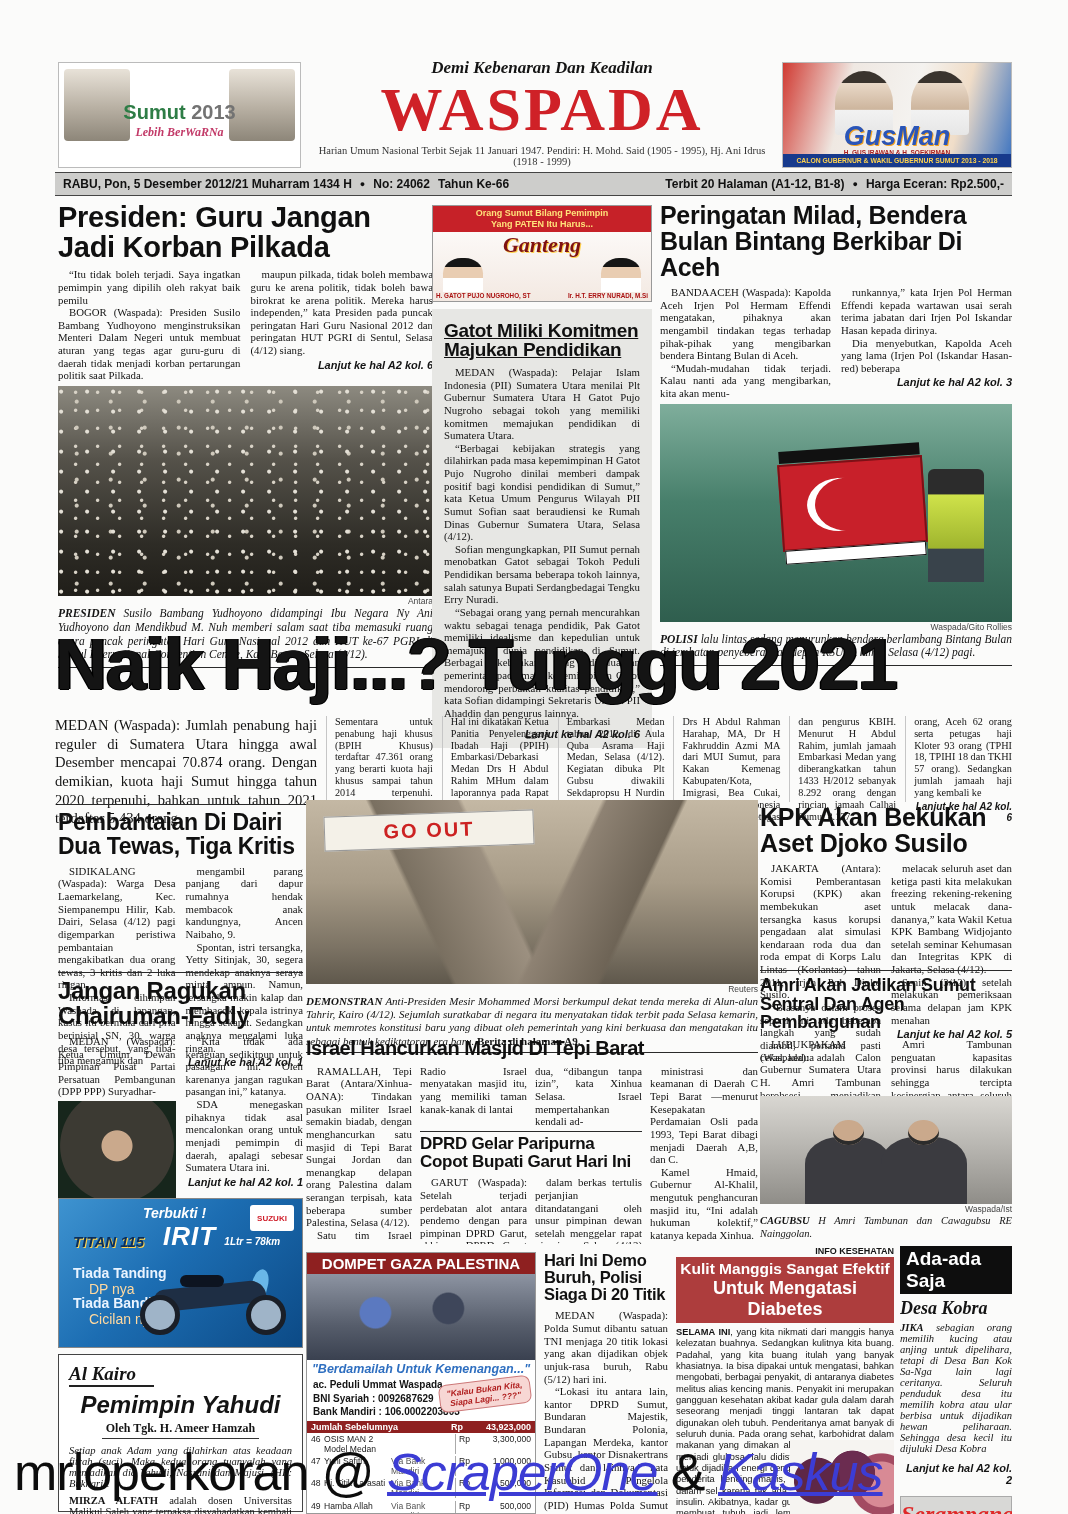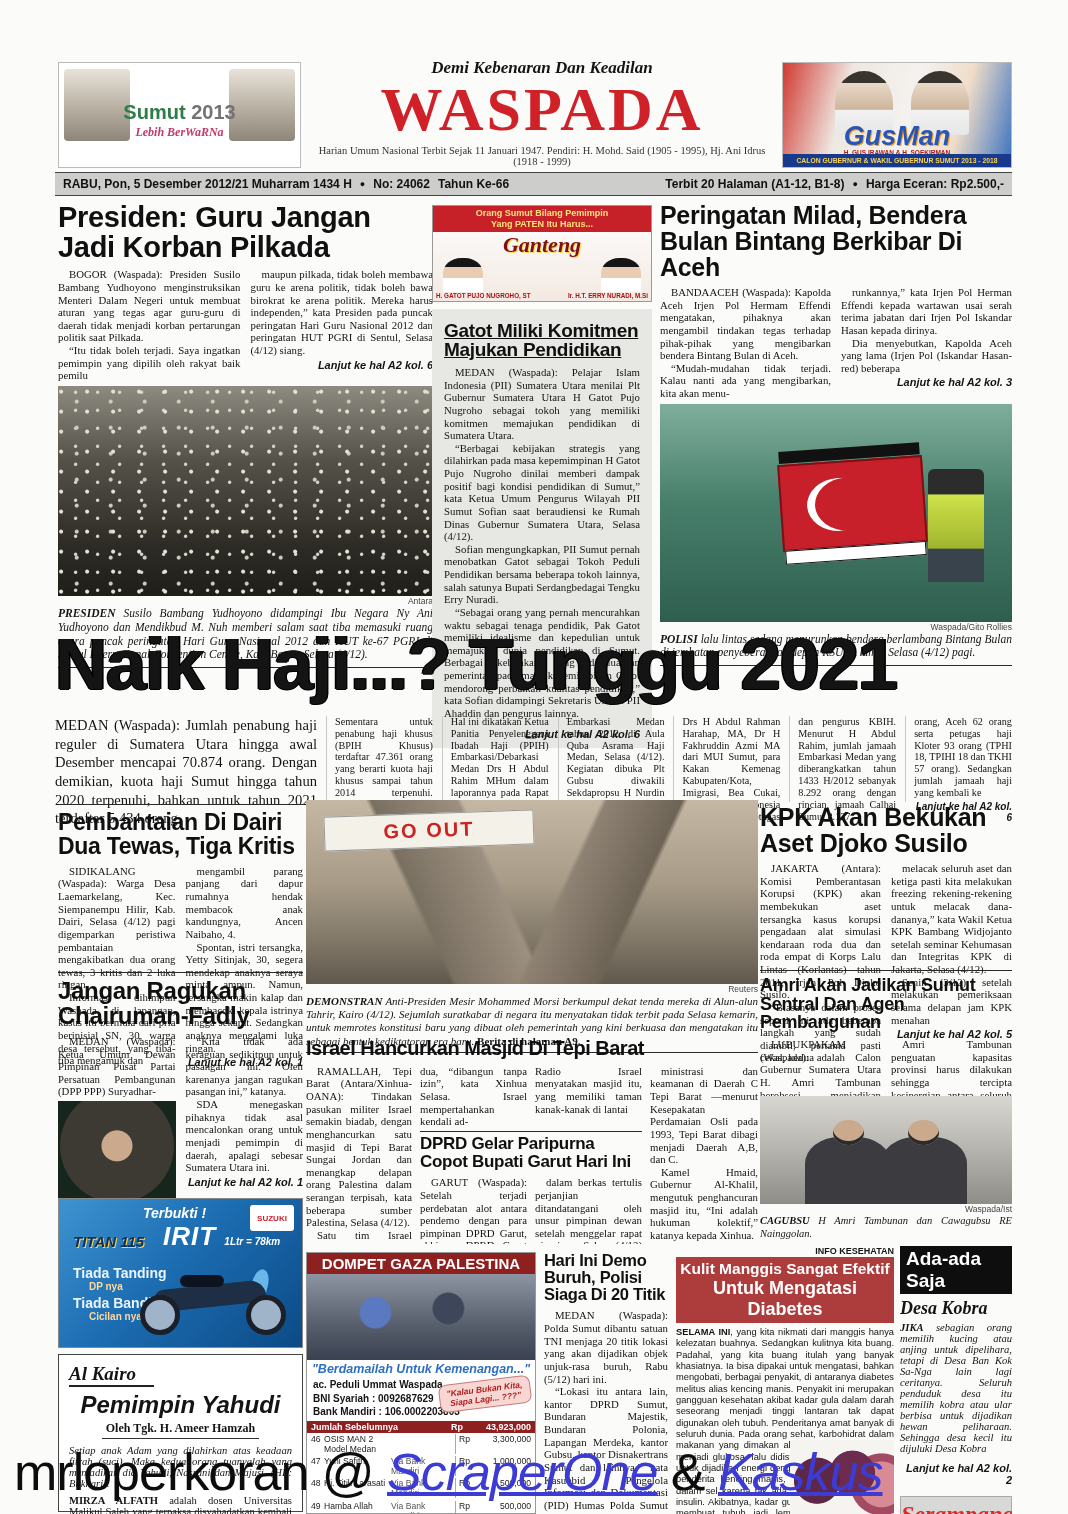--- a/index.html
+++ b/index.html
@@ -85,21 +85,21 @@
   .haji-row{display:flex;gap:9px;}
   .haji-lead{width:262px;font-size:14.6px;line-height:1.28;text-align:justify;}
   .haji-col{flex:1;font-size:10.2px;line-height:1.16;text-align:justify;border-left:1px solid #c6c6c6;padding-left:8px;}
   .haji-col:first-of-type{border-left:none;}
   
   .suzuki{background:linear-gradient(135deg,#3e93d0 0%,#1c6db2 45%,#0c4a86 100%);color:#fff;border:1px solid #888;}
   .sz-terbukti{position:absolute;left:84px;top:6px;font:italic 700 14px "Liberation Sans",sans-serif;}
   .sz-irit{position:absolute;left:104px;top:22px;font:italic 700 26px "Liberation Sans",sans-serif;letter-spacing:1px;}
   .sz-irit small{font-size:10px;letter-spacing:0;}
   .sz-t1{position:absolute;left:14px;top:66px;font:700 14px "Liberation Sans",sans-serif;color:#eaf4ff;}
-  .sz-t1 small,.sz-t2 small{display:block;font-size:10px;font-weight:700;color:#ffd9a0;padding-left:16px;}
+  .sz-t1 small,.sz-t2 small{display:block;font-size:14px;font-weight:400;color:#ffd9a0;padding-left:16px;}
   .sz-t2{position:absolute;left:14px;top:96px;font:700 14px "Liberation Sans",sans-serif;color:#eaf4ff;}
   .sz-logo{position:absolute;right:8px;top:6px;width:44px;height:26px;background:#fff;border-radius:3px;
            display:flex;align-items:center;justify-content:center;font:700 8px "Liberation Sans",sans-serif;color:#d01e2a;}
   .sz-model{position:absolute;left:14px;top:34px;font:italic 900 15px "Liberation Sans",sans-serif;color:#0a2f5c;
             text-shadow:1px 1px 0 #ffd34d;}
   .bike{position:absolute;right:16px;bottom:12px;width:150px;height:62px;}
   .bike .frame{position:absolute;left:18px;top:12px;width:112px;height:22px;background:#1e2e44;border-radius:10px 16px 4px 10px;transform:rotate(-6deg);}
   .bike .seat{position:absolute;left:44px;top:2px;width:44px;height:12px;background:#0d1420;border-radius:6px;}
   .bike .w{position:absolute;bottom:0;width:30px;height:30px;border:5px solid #1a1f28;border-radius:50%;background:#9fb4c8;}
   .bike .w1{left:4px;} .bike .w2{right:0;}
@@ -196,22 +196,22 @@
     <span class="sp"></span>
     <span>Terbit 20  Halaman  (A1-12, B1-8)</span>
     <span class="dot">●</span>
     <span>Harga Eceran:   Rp2.500,-</span>
   </div>
 
   <article class="abs" style="left:58px;top:202px;width:375px;">
     <h2 class="hl" style="font-size:29px;">Presiden: Guru Jangan Jadi Korban Pilkada</h2>
     <div class="cols2">
       <div class="tcol b10">
+          <p>“Itu tidak boleh terjadi. Saya ingatkan pemimpin yang dipilih oleh rakyat baik pemilu</p>
           <p>BOGOR (Waspada): Presiden Susilo Bambang Yudhoyono menginstruksikan Menteri Dalam Negeri untuk membuat aturan yang tegas agar guru-guru di daerah tidak menjadi korban  pertarungan politik saat Pilkada.</p>
-          <p>“Itu tidak boleh terjadi. Saya ingatkan pemimpin yang dipilih oleh rakyat baik pemilu</p>
         </div>
       <div class="tcol b10">
         <div>
             <p>maupun pilkada, tidak boleh membawa guru ke arena politik, tidak boleh bawa birokrat ke arena politik. Mereka harus independen,” kata Presiden pada puncak peringatan Hari Guru Nasional 2012 dan peringatan HUT PGRI di Sentul, Selasa  (4/12) siang.</p>
           </div>
         <div class="more">Lanjut ke hal A2 kol. 6</div>
       </div>
     </div>
     <div class="ph ph-crowd" style="height:210px;margin-top:4px;"></div>
     <div class="credit">Antara</div>
@@ -292,21 +292,21 @@
   <article class="abs" style="left:58px;top:804px;width:245px;">
     <div class="rule" style="margin-bottom:6px;"></div>
     <h2 class="hl" style="font-size:23px;">Pembantaian Di Dairi Dua Tewas, Tiga Kritis</h2>
     <div class="cols2">
       <div class="tcol b10">
           <p>SIDIKALANG (Waspada): Warga Desa Laemarkelang, Kec. Siempanempu Hilir, Kab. Dairi, Selasa (4/12) pagi digemparkan peristiwa pembantaian mengakibatkan dua orang tewas, 3 kritis dan 2 luka ringan.</p>
           <p>Informasi dihimpun Waspada di lapangan, kasus itu bermula dari pria berinisial SN, 30, warga desa tersebut, yang tiba-tiba mengamuk dan</p>
         </div>
       <div class="tcol b10">
         <div>
-            <p>mengambil parang panjang dari dapur rumahnya hendak membacok anak kandungnya, Ancen Naibaho, 4.</p>
+            <p>mengambil parang panjang dari dapur rumahnya hendak membacok anak kandungnya, Ancen Naibaho, 9.</p>
             <p>Spontan, istri tersangka, Yetty Sitinjak, 30, segera mendekap anaknya seraya minta ampun. Namun, tersangka makin kalap dan membacoki kepala istrinya hingga sekarat. Sedangkan anaknya mengalami luka ringan.</p>
           </div>
         <div class="more">Lanjut ke hal A2 kol. 1</div>
       </div>
     </div>
   </article>
 
   <article class="abs" style="left:58px;top:972px;width:245px;">
     <div class="rule" style="margin-bottom:6px;"></div>
     <h2 class="hl" style="font-size:24px;">Jangan Ragukan Chairuman-Fadly</h2>
@@ -366,22 +366,22 @@
 
   <article class="abs" style="left:306px;top:1038px;width:452px;height:206px;overflow:hidden;">
     <h2 class="hl" style="font-size:20px;letter-spacing:-.5px;">Israel Hancurkan Masjid Di Tepi Barat</h2>
     <div style="display:flex;gap:8px;">
       <div class="tcol b10" style="width:106px;flex:none;">
           <p>RAMALLAH, Tepi Barat (Antara/Xinhua-OANA): Tindakan pasukan militer Israel semakin biadab, dengan menghancurkan satu masjid di Tepi Barat Sungai Jordan dan menangkap delapan orang Palestina dalam serangan terpisah, kata beberapa sumber Palestina, Selasa (4/12).</p>
           <p>Satu tim Israel dengan dukungan beberapa kendaraan militer merubuhkan satu-satunya masjid di Desa Mafqarra untuk kedua kali dalam dua tahun, kata warga setempat. Desa tersebut berada di dekat Kota Al-Khalil (Hebron).</p>
         </div>
       <div style="width:222px;flex:none;">
         <div class="cols2" style="gap:8px;">
+          <div class="tcol b10">Radio Israel menyatakan masjid itu, yang memiliki taman kanak-kanak di lantai</div>
           <div class="tcol b10">dua, “dibangun tanpa izin”, kata Xinhua Selasa. Israel mempertahankan kendali ad-</div>
-          <div class="tcol b10">Radio Israel menyatakan masjid itu, yang memiliki taman kanak-kanak di lantai</div>
         </div>
         <div style="border-top:1.5px solid #2a2a2a;margin-top:3px;padding-top:3px;">
           <h3 class="hl" style="font-size:17px;">DPRD Gelar Paripurna Copot Bupati Garut Hari Ini</h3>
           <div class="cols2" style="gap:8px;">
             <div class="tcol b10">
                 <p>GARUT (Waspada): Setelah terjadi perdebatan alot antara pendemo dengan para pimpinan DPRD Garut, akhirnya DPRD Garut menyetujui dan segera mengusulkan pemberhentian Aceng Fikri sebagai bupati Garut ke Kementerian Dalam Negeri.</p>
               </div>
             <div class="tcol b10">
               <div>
                   <p>dalam berkas tertulis perjanjian ditandatangani oleh unsur pimpinan dewan setelah menggelar rapat pimpinan, Selasa (4/12) malam.</p>

